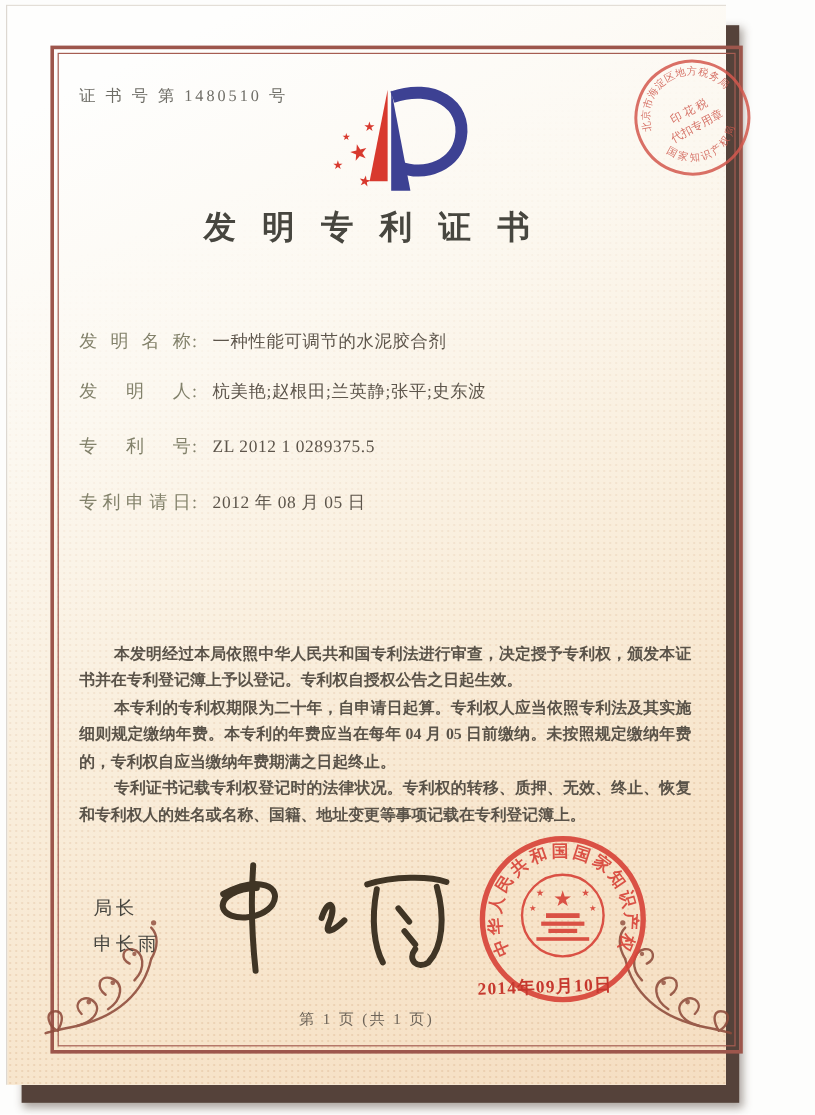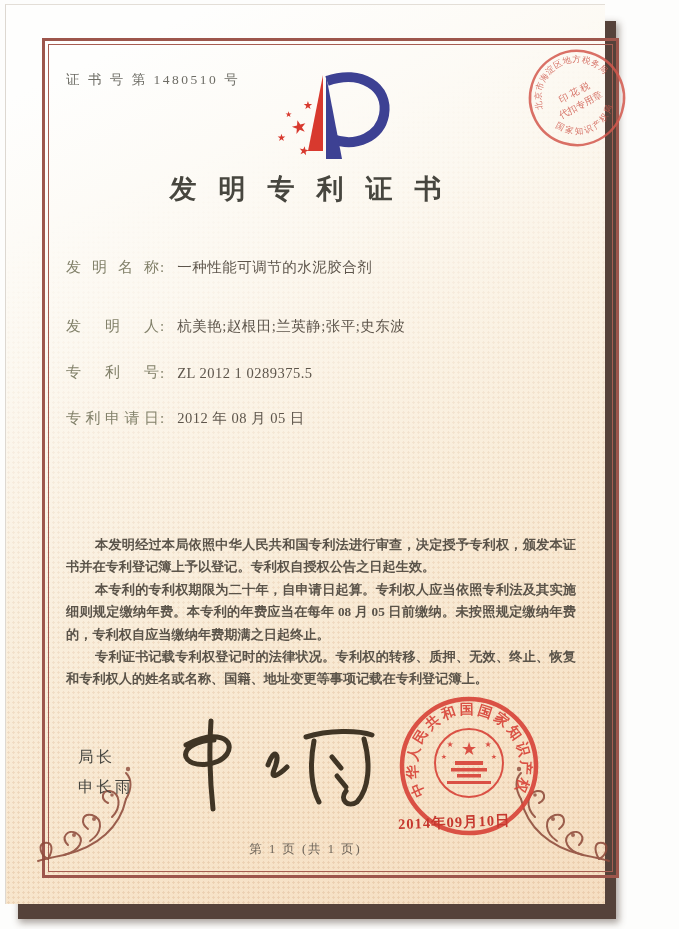--- a/index.html
+++ b/index.html
@@ -121,36 +121,36 @@
         <text x="30" y="64" font-size="18" transform="rotate(-14 38 58)">★</text>
         <text x="42" y="40" font-size="11">★</text>
         <text x="16" y="72" font-size="10">★</text>
         <text x="38" y="86" font-size="12" transform="rotate(10 44 80)">★</text>
         <text x="24" y="48" font-size="8">★</text>
       </g>
     </svg>
 
     <div class="title">发明专利证书</div>
 
-    <div class="field" style="top:253px">
+    <div class="field" style="top:270px">
       <span class="lab">发明名称</span><span class="col">:</span><span class="val">一种性能可调节的水泥胶合剂</span>
     </div>
     <div class="field" style="top:312px">
       <span class="lab">发明人</span><span class="col">:</span><span class="val">杭美艳;赵根田;兰英静;张平;史东波</span>
     </div>
     <div class="field" style="top:358px">
       <span class="lab">专利号</span><span class="col">:</span><span class="val">ZL 2012 1 0289375.5</span>
     </div>
     <div class="field" style="top:404px">
       <span class="lab">专利申请日</span><span class="col">:</span><span class="val">2012 年 08 月 05 日</span>
     </div>
 
     <div class="legal">
       <p>本发明经过本局依照中华人民共和国专利法进行审查，决定授予专利权，颁发本证书并在专利登记簿上予以登记。专利权自授权公告之日起生效。</p>
-      <p>本专利的专利权期限为二十年，自申请日起算。专利权人应当依照专利法及其实施细则规定缴纳年费。本专利的年费应当在每年 08 月 05 日前缴纳。未按照规定缴纳年费的，专利权自应当缴纳年费期满之日起终止。</p>
+      <p>本专利的专利权期限为二十年，自申请日起算。专利权人应当依照专利法及其实施细则规定缴纳年费。本专利的年费应当在每年 04 月 05 日前缴纳。未按照规定缴纳年费的，专利权自应当缴纳年费期满之日起终止。</p>
       <p>专利证书记载专利权登记时的法律状况。专利权的转移、质押、无效、终止、恢复和专利权人的姓名或名称、国籍、地址变更等事项记载在专利登记簿上。</p>
     </div>
 
     <div class="sig-title">局长</div>
     <div class="sig-name">申长雨</div>
     <svg class="sig-script" width="235" height="110" viewBox="0 0 235 110">
       <g fill="none" stroke="#403525" stroke-width="5" stroke-linecap="round">
         <path d="M55,12 C53,40 54,72 57,100"></path>
         <path d="M30,36 C60,20 80,30 71,45 C62,58 34,59 30,48 C27,39 42,31 58,31"></path>
         <path d="M112,56 C118,38 125,44 118,61 C114,71 123,66 131,58"></path>

